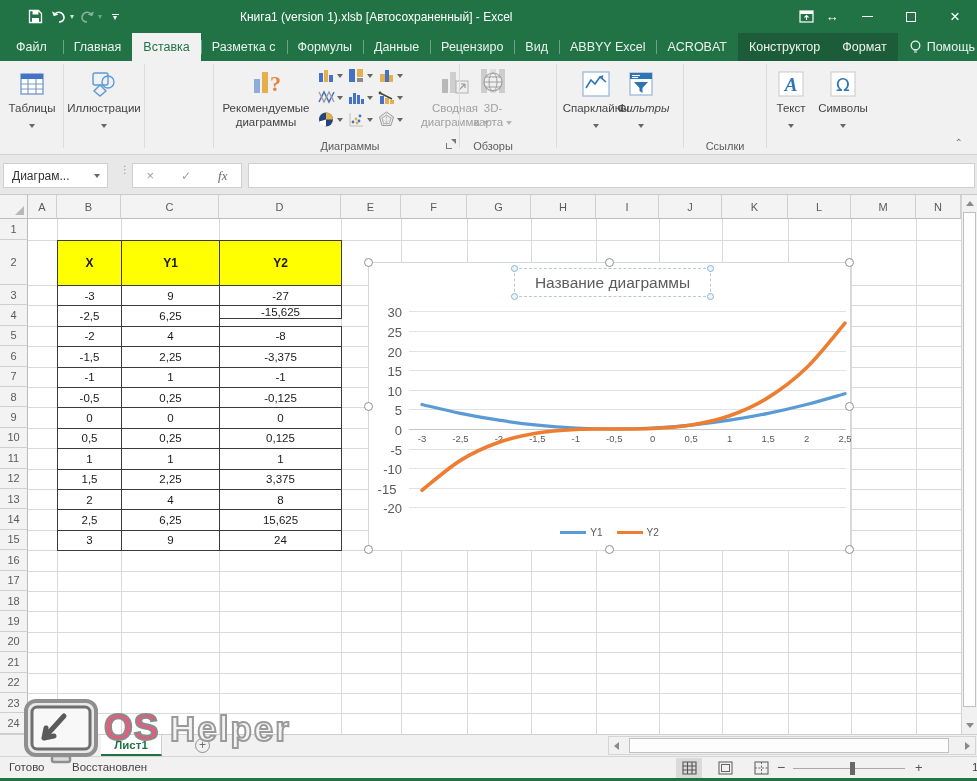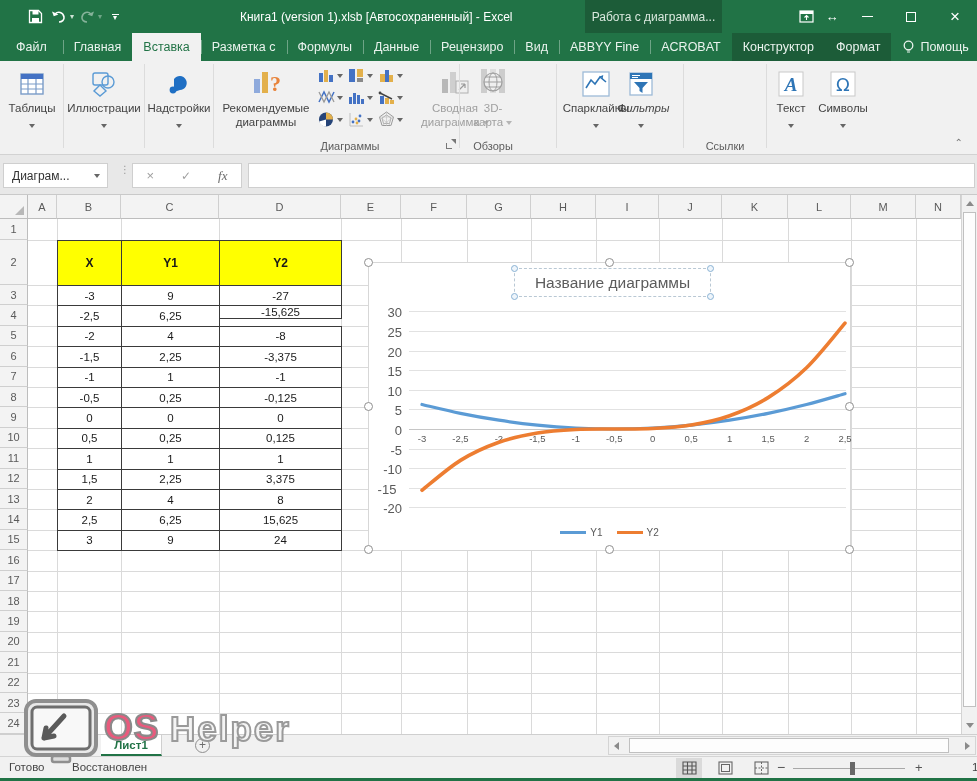--- a/index.html
+++ b/index.html
@@ -144,21 +144,20 @@
             <path d="M14 1 L14 6 L9 6 Z" fill="#fff" transform="rotate(20 13 4)"></path>
           </svg>
       </span>
       <span class="qat-caret dim">▾</span>
       <span class="qat-btn" style="flex-direction:column;gap:1px;">
         <span style="width:7px;height:1px;background:#fff;"></span>
         <span style="font-size:8px;line-height:4px;color:#fff;">▾</span>
       </span>
     </div>
     <div id="title-text">Книга1 (version 1).xlsb [Автосохраненный] - Excel</div>
-    <div id="ctx-group">Работа с диаграмма...</div>
     <div id="win-controls">
       <span class="win-btn win-small">
         <svg width="15" height="13" viewBox="0 0 15 13">
             <rect x="1" y="1" width="13" height="11" fill="none" stroke="#fff" stroke-width="1.2"></rect>
             <rect x="1" y="1" width="13" height="3" fill="#fff"></rect>
             <path d="M7.5 10 L7.5 6 M5.5 7.5 L7.5 5.5 L9.5 7.5" stroke="#fff" stroke-width="1.1" fill="none"></path>
           </svg>
       </span>
       <span class="win-btn win-small" style="font-size:13px;">↔</span>
       <span class="win-btn">
@@ -175,21 +174,21 @@
 
   <div id="tabrow">
       <span class="rtab" style="padding: 0px 16px;">Файл</span>
       <span class="rtab sep">Главная</span>
       <span class="rtab active">Вставка</span>
       <span class="rtab sep">Разметка с</span>
       <span class="rtab sep">Формулы</span>
       <span class="rtab sep">Данные</span>
       <span class="rtab sep">Рецензиро</span>
       <span class="rtab sep">Вид</span>
-      <span class="rtab sep">ABBYY Fine</span>
+      <span class="rtab sep">ABBYY Excel</span>
       <span class="rtab sep">ACROBAT</span>
       <span class="rtab darktab">Конструктор</span>
       <span class="rtab darktab">Формат</span>
       <span class="tab-spacer"></span>
       <span class="rtab"><span class="ticon">
           <svg width="13" height="15" viewBox="0 0 13 15">
             <circle cx="6.5" cy="5.5" r="4.3" fill="none" stroke="#eaf3ee" stroke-width="1.3"></circle>
             <path d="M4.5 10 h4 M5 12 h3" stroke="#eaf3ee" stroke-width="1.2"></path>
           </svg>
         </span>Помощь</span>
@@ -216,30 +215,20 @@
             <rect x="2" y="2" width="15" height="12" rx="2" fill="none" stroke="#5b9bd5" stroke-width="1.4"></rect>
             <circle cx="17" cy="11" r="6" fill="none" stroke="#5b9bd5" stroke-width="1.4"></circle>
             <path d="M9 14 L15 20 L9 25 L3 20 Z" fill="none" stroke="#5b9bd5" stroke-width="1.4"></path>
           </svg>
       </div>
       <div>Иллюстрации</div>
       <div style="margin-top:3px;"><span class="caret"></span></div>
     </div>
     <div class="rsep" style="left:144px;"></div>
 
-    <div class="rbtn" style="left:147px;width:64px;">
-      <div class="ic">
-        <svg width="26" height="26" viewBox="0 0 26 26">
-            <path d="M8 8 a7 7 0 1 1 6 11 l-6 2 z" fill="#1f6fc4"></path>
-            <circle cx="7" cy="19" r="3.4" fill="#1f6fc4"></circle>
-          </svg>
-      </div>
-      <div>Надстройки</div>
-      <div style="margin-top:3px;"><span class="caret"></span></div>
-    </div>
     <div class="rsep" style="left:213px;"></div>
 
     <div class="rbtn" style="left:218px;width:96px;">
       <div class="ic">
         <svg width="30" height="30" viewBox="0 0 30 30">
             <rect x="3" y="12" width="6" height="14" fill="#8faadc"></rect>
             <rect x="11" y="5" width="6" height="21" fill="#e3b04b"></rect>
             <text x="19" y="24" font-size="22" font-weight="bold" fill="#e8833a" font-family="Liberation Serif,serif">?</text>
           </svg>
       </div>

